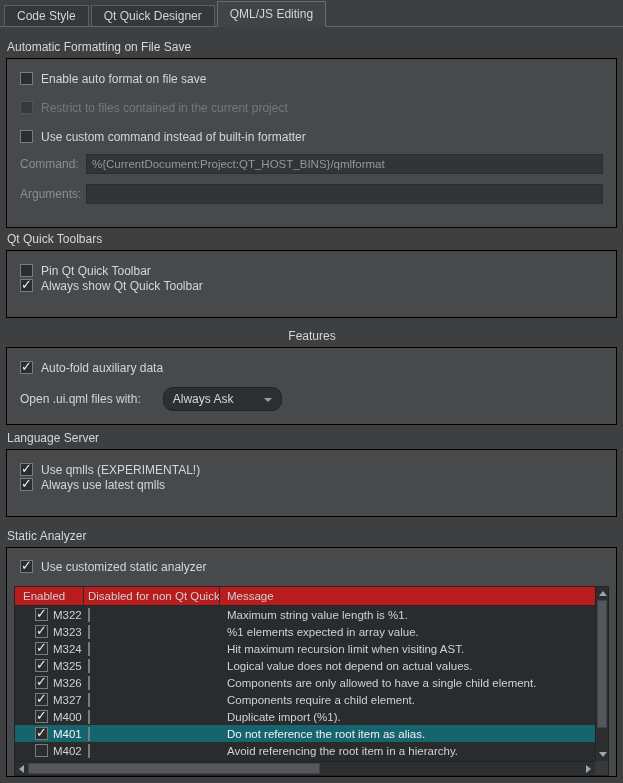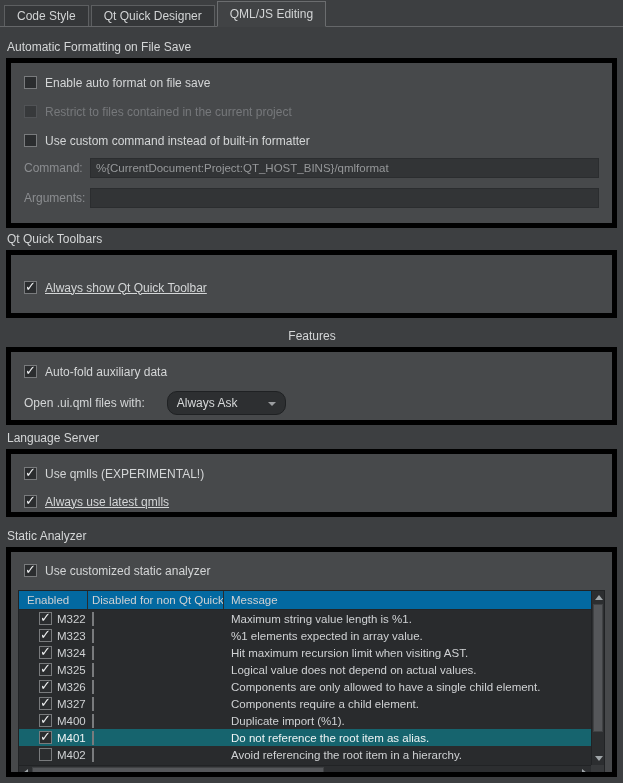--- a/index.html
+++ b/index.html
@@ -21,29 +21,29 @@
                position:relative; margin-bottom:-1px; z-index:2;
                border-bottom:1px solid #414345; }
   
   .content{ padding:0 6px; }
   .sec-title{ color:#d4d6d7; height:14px; line-height:14px; }
   .t1{ margin:13px 0 4px 1px; }
   .t2{ margin:4px 0 4px 1px; }
   .t3{ margin:11px 0 4px 1px;text-align:center; }
   .t4{ margin:6px 0 4px 1px; }
   .t5{ margin:12px 0 4px 1px; }
-  .gbox{ border:5px solid #000000; background:#47494b; overflow:hidden; }
+  .gbox{ border:1px solid #000000; background:#47494b; overflow:hidden; }
   .b1{ height:170px; padding:12px 13px; }
   .b2{ height:68px;  padding:12px 13px; }
   .b3{ height:78px;  padding:12px 13px; }
   .b4{ height:68px;  padding:12px 13px; }
   .b5{ height:230px; padding:11px 7px; }
   
   .cbrow{ display:flex; align-items:center; gap:8px; height:15px; }
-  .gap14{ margin-top:14px; } .gap13{ margin-top:13px;text-decoration:underline; }
+  .gap14{ margin-top:14px; } .gap13{ margin-top:0; }
   .cb{ width:13px; height:13px; flex:0 0 13px; background:#2b2d2f;
        border:1px solid #797b7d; position:relative; }
   .cb[data-checked="checked"]::after{
        content:"\2713"; position:absolute; left:0px; top:-2px;
        font-size:13px; font-weight:bold; color:#eef0f1; line-height:13px; }
   .cbrow[data-disabled="true"] .cb{ border-color:#515356; background:#37393b; }
   .cbrow[data-disabled="true"] .cblabel{ color:#76787b; }
   
   .formrow{ display:flex; align-items:center; margin-top:9px;justify-content:space-between; }
   .formrow.first{ margin-top:10px; }
@@ -58,21 +58,21 @@
   .combo{ width:119px; height:24px; background:#2d2f31; border:1px solid #1f2123;
           border-radius:10px; display:flex; align-items:center; padding:0 9px;
           position:relative; color:#d6d8d9; }
   .combo .arrow{ position:absolute; right:9px; top:10px; width:0; height:0;
           border-left:4px solid transparent; border-right:4px solid transparent;
           border-top:4px solid #9b9da0; }
   
   .table{ margin-top:12px; height:190px; background:#292b2d;
           border:1px solid #212325; position:relative;
           font-size:11.5px; color:#cfd1d3; }
-  .thead{ display:flex; height:19px; background:#0369a1;
+  .thead{ display:flex; height:19px; background:#b91c1c;
           border-bottom:1px solid #242628; }
   .hc{ height:100%; display:flex; align-items:center; border-right:1px solid #2a2c2e; }
   .hc1{ width:69px; padding-left:8px; }
   .hc2{ width:136px; padding-left:4px; overflow:hidden; white-space:nowrap; }
   .hc3{ flex:1; padding-left:7px; border-right:none; }
   .tbody{ position:absolute; top:19px; left:0; right:13px; bottom:14px; overflow:hidden; }
   .trow{ display:flex; height:17px; align-items:center; white-space:nowrap; }
   .trow[data-selected="true"]{ background:var(--sel); color:#eef3f4; }
   .tc1{ width:69px; padding-left:20px; display:flex; align-items:center; gap:5px; }
   .tc2{ width:136px; padding-left:4px; }
@@ -127,20 +127,24 @@
       <input class="tinput" readonly="" value="%{CurrentDocument:Project:QT_HOST_BINS}/qmlformat" style="">
     </div>
     <div class="formrow">
       <span class="flabel">Arguments:</span>
       <input class="tinput" readonly="" value="" style="">
     </div>
   </div>
 
   <div class="sec-title t2">Qt Quick Toolbars</div>
   <div class="gbox b2">
+    <div class="cbrow">
+      <span class="cb" data-checked="unchecked"></span>
+      <span class="cblabel">Pin Qt Quick Toolbar</span>
+    </div>
     <div class="cbrow gap13">
       <span class="cb" data-checked="checked"></span>
       <span class="cblabel">Always show Qt Quick Toolbar</span>
     </div>
   </div>
 
   <div class="sec-title t3">Features</div>
   <div class="gbox b3">
     <div class="cbrow">
       <span class="cb" data-checked="checked"></span>

